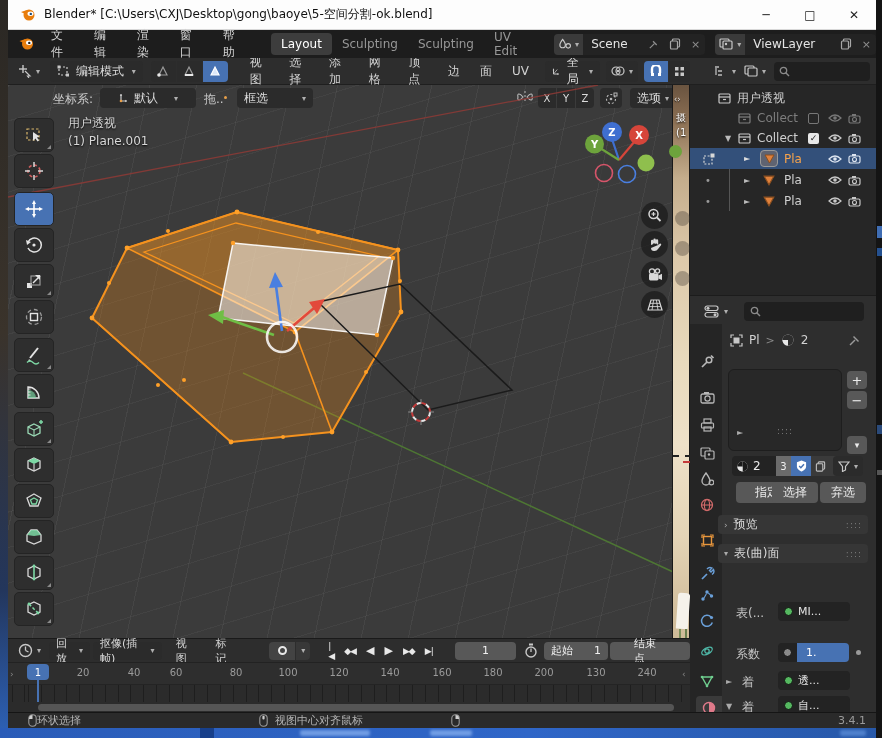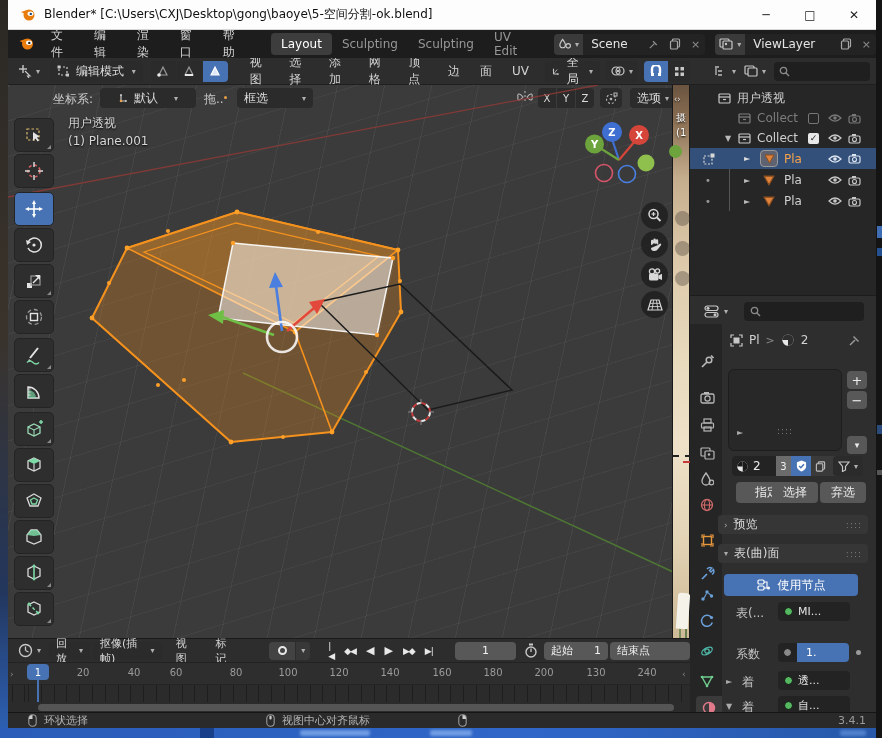--- a/index.html
+++ b/index.html
@@ -559,21 +559,21 @@
               <rect x="5" y="0.5" width="4" height="2" fill="#c8c8c8"></rect>
               <circle cx="7" cy="9" r="5" fill="none" stroke="#c8c8c8" stroke-width="1.4"></circle>
               <line x1="7" y1="9" x2="7" y2="5.5" stroke="#c8c8c8" stroke-width="1.3"></line>
             </svg>
         </span>
         <div class="f" style="margin-left:6px;gap:2px">
           <div class="tfield" style="width:64px;justify-content:space-between;padding:0 7px">
             <span>起始</span>
               <span>1</span>
           </div>
-          <div class="tfield" style="width:80px;justify-content:flex-start;padding:0 7px">
+          <div class="tfield" style="width:80px;justify-content:flex-start;padding:0 24px">
             <span>结束点</span>
           </div>
         </div>
       </div>
 
       <div class="a" style="left:0;top:24px;width:682px;height:22px;background:#2e2e2e;border-top:1px solid #222">
         <span class="a" style="left:2px;top:6px;font-size:9px;color:#888">›</span>
         <span class="tick" style="left:75px">20</span>
           <span class="tick" style="left:126px">40</span>
         <span class="tick" style="left:168px">60</span>
@@ -948,29 +948,20 @@
         <span style="font-size:9px;color:#aaa;margin-right:6px">›</span>
         <span>预览</span>
         <span class="grip">::::</span>
       </div>
       <div class="panelhdr" style="top:248px">
         <span style="font-size:8px;color:#aaa;margin-right:6px">▾</span>
         <span>表(曲)面</span>
         <span class="grip">::::</span>
       </div>
 
-      <div class="a f" style="left:34px;top:278px;width:134px;height:22px;background:#4772b3;border-radius:4px;justify-content:center;gap:7px">
-        <svg width="14" height="12" viewBox="0 0 14 12">
-            <rect x="1" y="1" width="6" height="4" rx="1.2" fill="none" stroke="#fff" stroke-width="1.2"></rect>
-            <rect x="1" y="7" width="6" height="4" rx="1.2" fill="none" stroke="#fff" stroke-width="1.2"></rect>
-            <path d="M7,3 H10 V9 H7" fill="none" stroke="#fff" stroke-width="1.1"></path>
-            <circle cx="11.5" cy="9" r="1.5" fill="#fff"></circle>
-          </svg>
-        <span style="font-size:12px;color:#fff">使用节点</span>
-      </div>
 
       <span class="plabel" style="left:46px;top:309px">表(...</span>
       <div class="vwidget" style="left:88px;top:306px;width:72px">
         <span class="gdot"></span>
         <span>MI...</span>
       </div>
 
       <span class="plabel" style="left:46px;top:350px">系数</span>
       <div class="a f" style="left:88px;top:347px;height:19px">
         <span class="f" style="width:19px;height:19px;background:#232323;border-radius:4px 0 0 4px;justify-content:center">
@@ -996,21 +987,21 @@
     </div>
   </div>
 
   <div id="statusbar" class="a">
     <span class="ico" style="margin-left:20px">
       <svg width="9" height="13" viewBox="0 0 9 13">
           <rect x="0.8" y="0.8" width="7.4" height="11.4" rx="3.5" fill="none" stroke="#9a9a9a" stroke-width="1.1"></rect>
           <path d="M1,5 V4 a3.5,3.5 0 0 1 3.5,-3 V5 Z" fill="#cfcfcf"></path>
         </svg>
     </span>
-    <span style="margin-left:7px">环状选择</span>
+    <span style="margin-left:0">环状选择</span>
     <span class="ico" style="margin-left:178px">
       <svg width="9" height="13" viewBox="0 0 9 13">
           <rect x="0.8" y="0.8" width="7.4" height="11.4" rx="3.5" fill="none" stroke="#9a9a9a" stroke-width="1.1"></rect>
           <rect x="3.4" y="1.8" width="2.2" height="3.6" rx="1" fill="#cfcfcf"></rect>
         </svg>
     </span>
     <span style="margin-left:7px">视图中心对齐鼠标</span>
     <span class="ico" style="margin-left:88px">
       <svg width="9" height="13" viewBox="0 0 9 13">
           <rect x="0.8" y="0.8" width="7.4" height="11.4" rx="3.5" fill="none" stroke="#9a9a9a" stroke-width="1.1"></rect>

